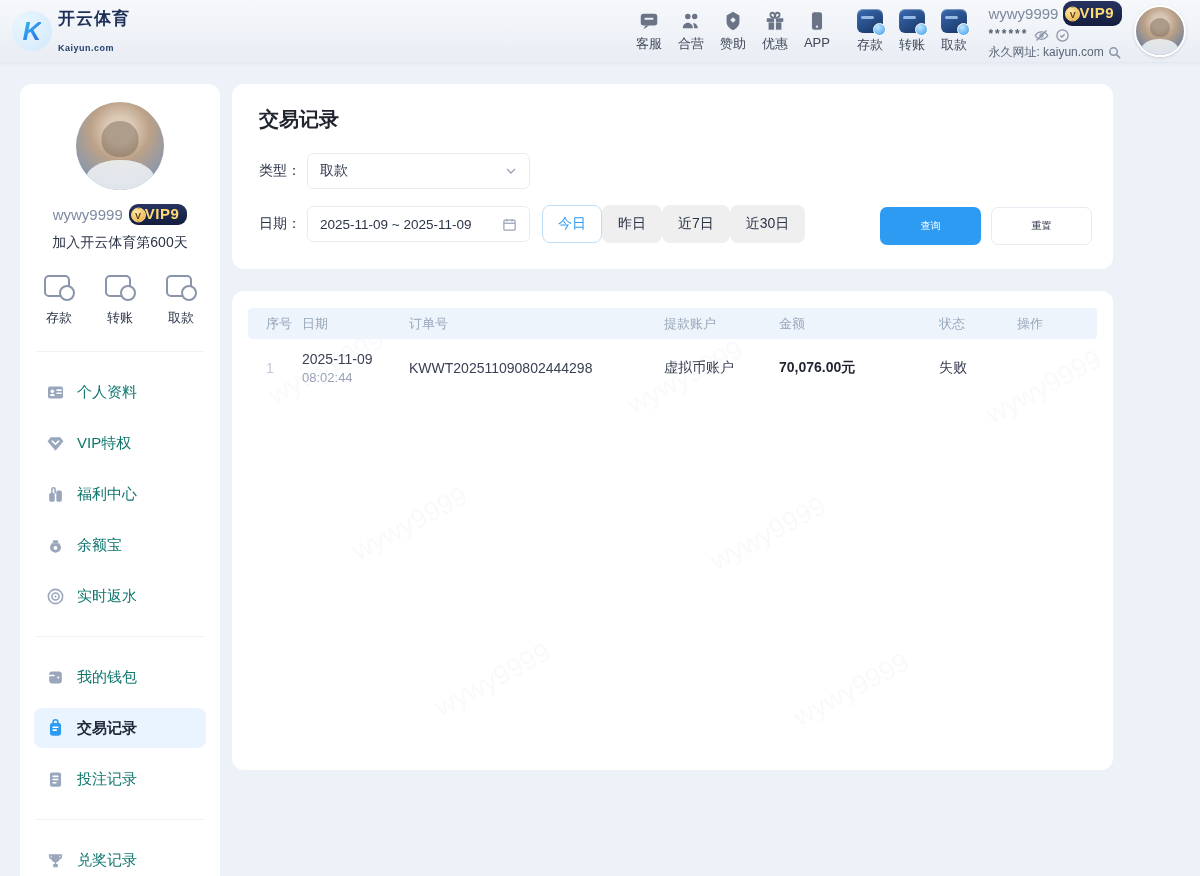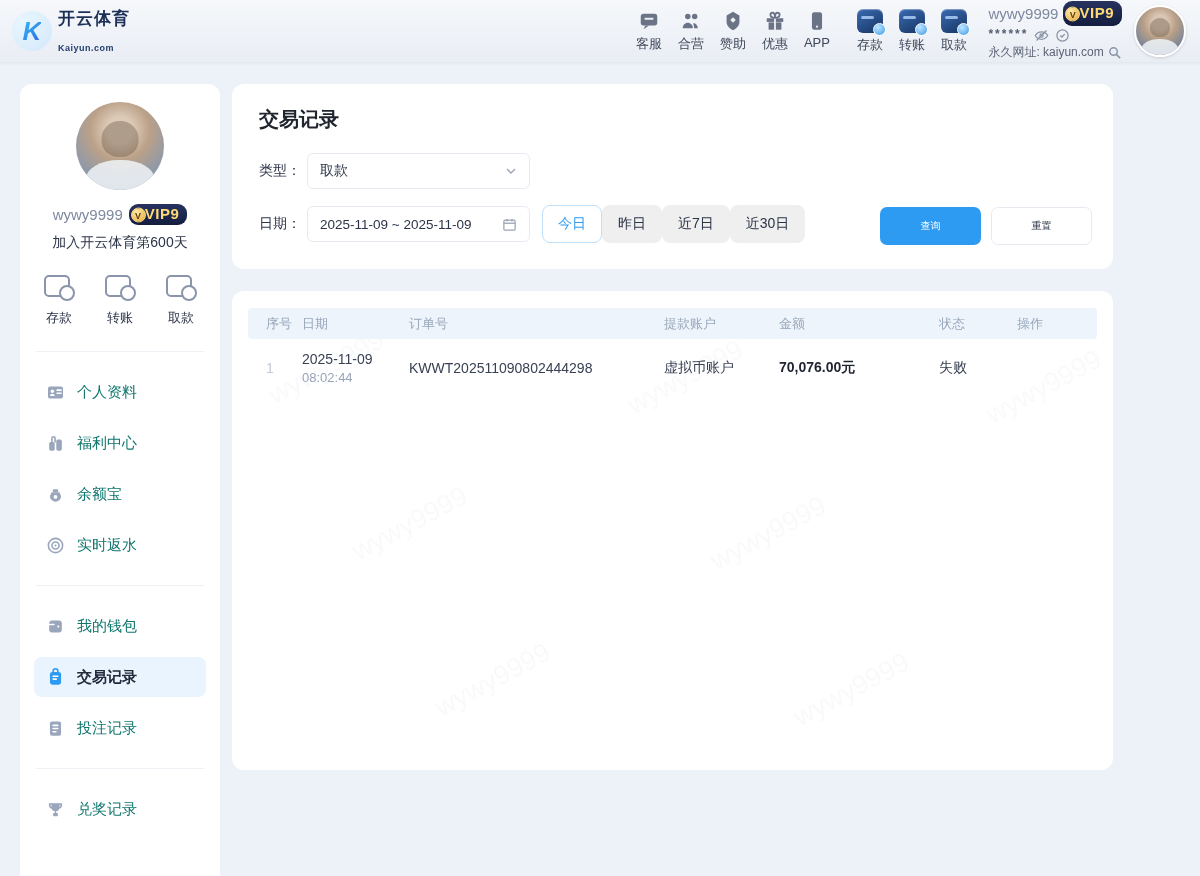--- a/index.html
+++ b/index.html
@@ -340,20 +340,29 @@
               <path d="M4.8 16.5c.5-2 1.7-3 3.2-3s2.7 1 3.2 3z" fill="#fff" stroke="none"></path>
               <line x1="14" y1="9" x2="19" y2="9" stroke="#fff"></line>
               <line x1="14" y1="13" x2="19" y2="13" stroke="#fff"></line>
             </svg>
           </span>
                 <span class="ml">个人资料</span>
         </div>
         <div class="sb-item">
           <span class="mi">
             <svg viewBox="0 0 24 24" width="100%" height="100%" fill="none" stroke="currentColor" stroke-width="2" stroke-linecap="round" stroke-linejoin="round">
+              <path d="M12 21L2 9l4-5h12l4 5z" fill="currentColor" stroke="none"></path>
+              <path d="M8 9l4 4 4-4" stroke="#fff"></path>
+            </svg>
+          </span>
+                <span class="ml">VIP特权</span>
+        </div>
+        <div class="sb-item">
+          <span class="mi">
+            <svg viewBox="0 0 24 24" width="100%" height="100%" fill="none" stroke="currentColor" stroke-width="2" stroke-linecap="round" stroke-linejoin="round">
               <rect x="4" y="10" width="7" height="11" rx="2" fill="currentColor" stroke="none"></rect>
               <rect x="13" y="7" width="7" height="14" rx="2" fill="currentColor" stroke="none"></rect>
               <path d="M7.5 10V5.5a2 2 0 014 0V10" stroke="currentColor"></path>
             </svg>
           </span>
                 <span class="ml">福利中心</span>
         </div>
         <div class="sb-item">
           <span class="mi">
             <svg viewBox="0 0 24 24" width="100%" height="100%" fill="none" stroke="currentColor" stroke-width="2" stroke-linecap="round" stroke-linejoin="round">

